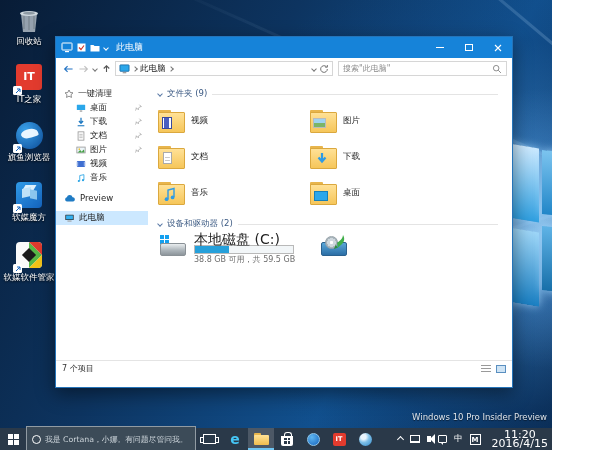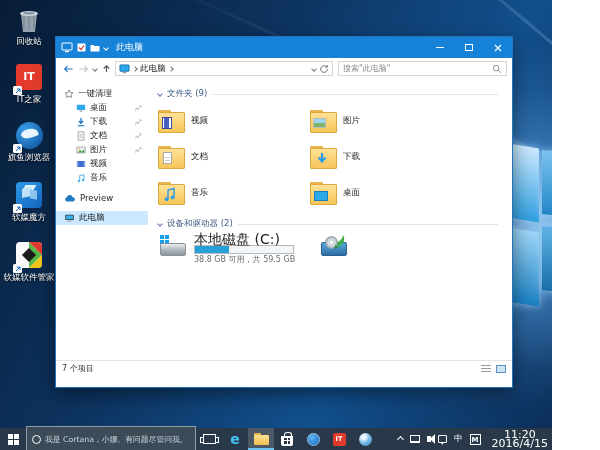--- a/index.html
+++ b/index.html
@@ -242,20 +242,21 @@
           <svg width="6" height="6" viewBox="0 0 6 6">
             <path d="M1 5L5 1M5 1H2M5 1v3" stroke="#1565c0" fill="none"></path>
           </svg>
         </div>
     </div>
     <div class="dlabel">软媒软件管家</div>
   </div>
 
 
   <div class="watermark">
+    <div>Windows 10 Pro Insider Preview</div>
   </div>
 
   <div class="win">
     <div class="titlebar">
       <div class="qat">
         <span>
             <svg width="12" height="11" viewBox="0 0 12 11">
               <rect x="1" y="1" width="10" height="7" rx=".5" fill="none" stroke="#fff"></rect>
               <rect x="4" y="9" width="4" height="1.2" fill="#fff"></rect>
             </svg>

